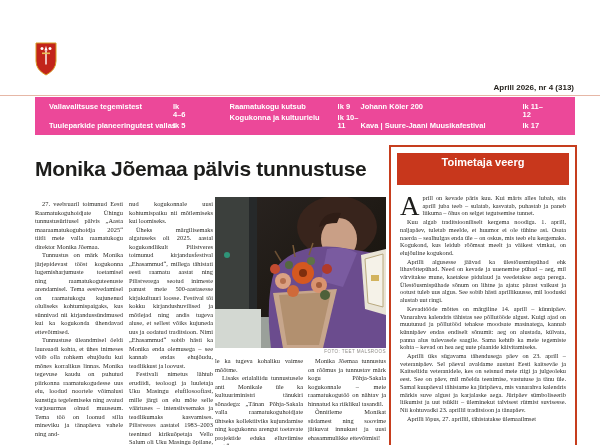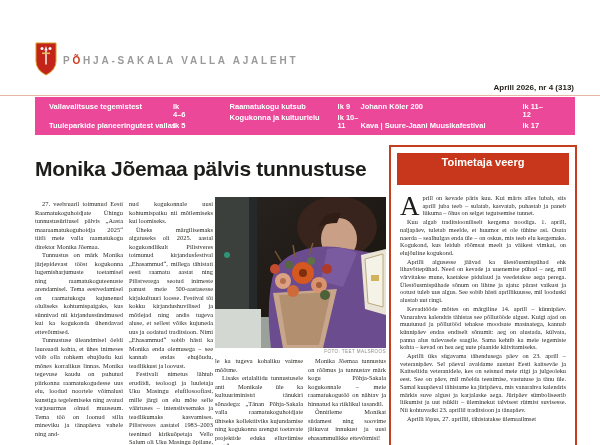--- a/index.html
+++ b/index.html
@@ -67,21 +67,20 @@
   <div class="crest">
     <svg width="22" height="34" viewBox="0 0 22 34">
       <path d="M1,1 h20 v18 q0,9 -10,14 q-10,-5 -10,-14 z" fill="#c2241a" stroke="#d79a23" stroke-width="1"></path>
       <path d="M11,4 l1.6,4.5 h-3.2 z" fill="#fff"></path>
       <rect x="10.3" y="8.5" width="1.4" height="14" fill="#fff"></rect>
       <rect x="7" y="10.5" width="8" height="1.6" fill="#e8c15a"></rect>
       <circle cx="7" cy="6.5" r="1.5" fill="#fff"></circle>
       <circle cx="15" cy="6.5" r="1.5" fill="#fff"></circle>
     </svg>
   </div>
-  <div class="tagline"><span>P</span><span class="o-red">Õ</span><span>HJA-SAKALA VALLA AJALEHT</span></div>
   <div class="issue">Aprill 2026, nr 4 (313)</div>
   <div class="head-rule"></div>
 
   <div class="banner">
     <div class="toc-group tg1">
       <span class="lbl">Vallavalitsuse tegemistest</span>
       <span class="pg">lk 4–6</span>
       <span class="lbl">Tuuleparkide planeeringutest vallas</span>
       <span class="pg">lk 5</span>
     </div>

